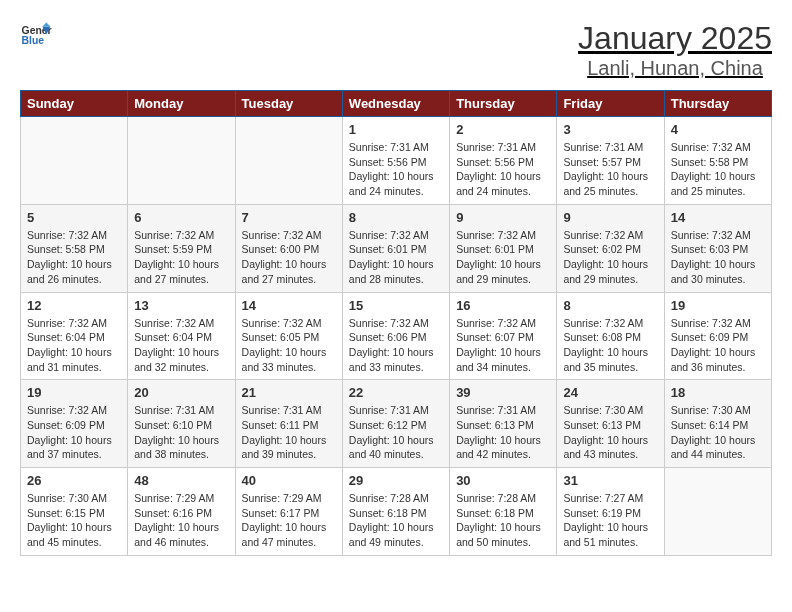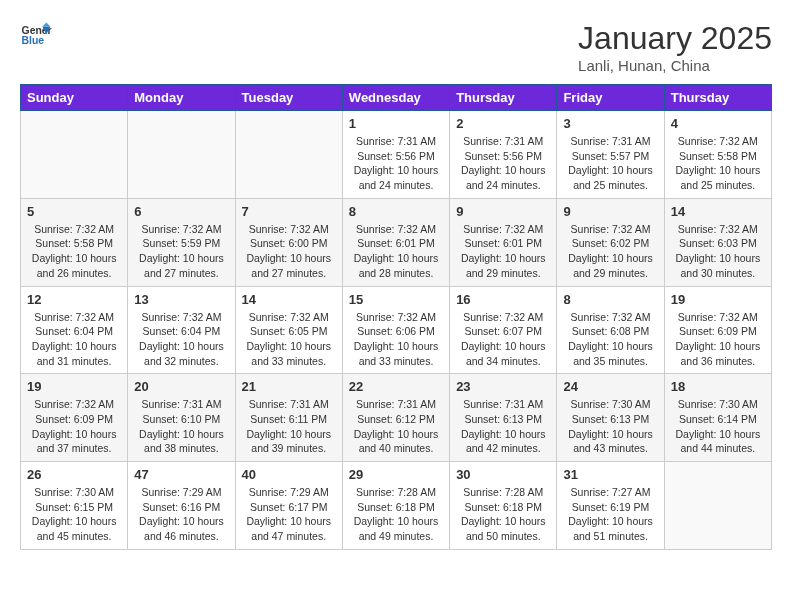--- a/index.html
+++ b/index.html
@@ -19,38 +19,39 @@
     .logo {
       display: flex;
       align-items: center;
       gap: 4px;
     }
     .logo-icon {
       width: 32px;
       height: 32px;
     }
     .title-block {
-      text-align: left;
+      text-align: center;
+      text-decoration: underline;
     }
     .month-title {
       font-size: 32px;
       font-weight: normal;
       color: #333;
     }
     .location {
-      font-size: 15px;
+      font-size: 20px;
       color: #555;
     }
     .calendar {
       width: 100%;
       border-collapse: collapse;
       border: 1px solid #ccc;
     }
     .calendar th {
-      background-color: #6d28d9;
+      background-color: #7f1d1d;
       color: #fff;
       text-align: left;
       padding: 5px 6px;
       font-size: 13px;
       font-weight: bold;
       border: 1px solid #1e5a9a;
     }
     .calendar td {
       vertical-align: top;
       padding: 5px 6px;
@@ -66,21 +67,20 @@
     }
     .day-number {
       font-size: 13px;
       font-weight: bold;
       margin-bottom: 3px;
     }
     .day-info {
       font-size: 10.5px;
       line-height: 1.4;
       color: #333;
-      text-align: center;
     }
     .empty-cell {
       background: #f9f9f9 !important;
     }
   </style>
 </head>
 <body>
 
 <div class="header">
   <div class="logo">
@@ -202,39 +202,39 @@
         </td>
         <td>
           <div class="day-number">21</div>
           <div class="day-info">Sunrise: 7:31 AM<br>Sunset: 6:11 PM<br>Daylight: 10 hours<br>and 39 minutes.</div>
         </td>
         <td>
           <div class="day-number">22</div>
           <div class="day-info">Sunrise: 7:31 AM<br>Sunset: 6:12 PM<br>Daylight: 10 hours<br>and 40 minutes.</div>
         </td>
         <td>
-          <div class="day-number">23</div>
+          <div class="day-number">39</div>
           <div class="day-info">Sunrise: 7:31 AM<br>Sunset: 6:13 PM<br>Daylight: 10 hours<br>and 42 minutes.</div>
         </td>
         <td>
           <div class="day-number">24</div>
           <div class="day-info">Sunrise: 7:30 AM<br>Sunset: 6:13 PM<br>Daylight: 10 hours<br>and 43 minutes.</div>
         </td>
         <td>
           <div class="day-number">18</div>
           <div class="day-info">Sunrise: 7:30 AM<br>Sunset: 6:14 PM<br>Daylight: 10 hours<br>and 44 minutes.</div>
         </td>
       </tr>
       <tr>
         <td>
           <div class="day-number">26</div>
           <div class="day-info">Sunrise: 7:30 AM<br>Sunset: 6:15 PM<br>Daylight: 10 hours<br>and 45 minutes.</div>
         </td>
         <td>
-          <div class="day-number">47</div>
+          <div class="day-number">48</div>
           <div class="day-info">Sunrise: 7:29 AM<br>Sunset: 6:16 PM<br>Daylight: 10 hours<br>and 46 minutes.</div>
         </td>
         <td>
           <div class="day-number">40</div>
           <div class="day-info">Sunrise: 7:29 AM<br>Sunset: 6:17 PM<br>Daylight: 10 hours<br>and 47 minutes.</div>
         </td>
         <td>
           <div class="day-number">29</div>
           <div class="day-info">Sunrise: 7:28 AM<br>Sunset: 6:18 PM<br>Daylight: 10 hours<br>and 49 minutes.</div>
         </td>

